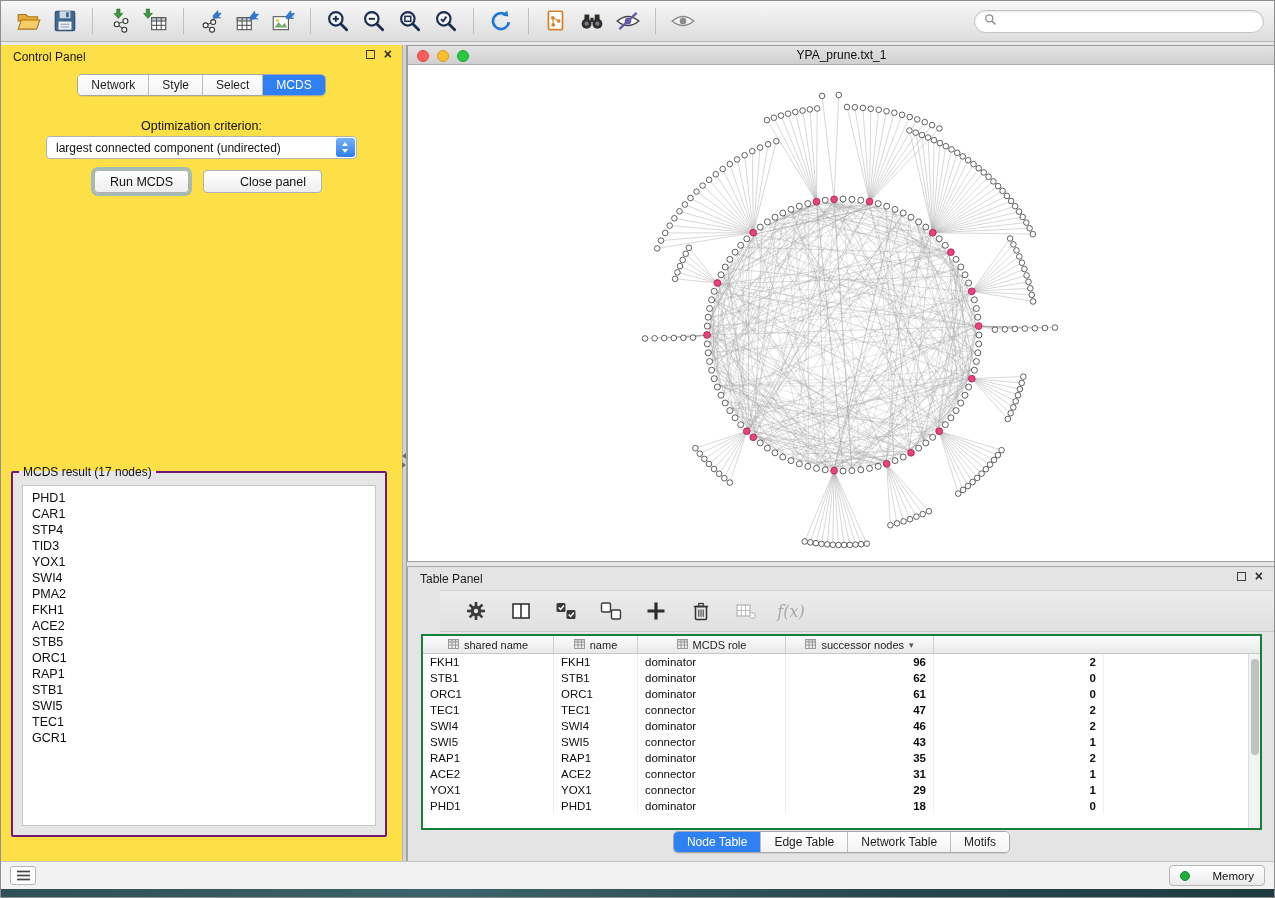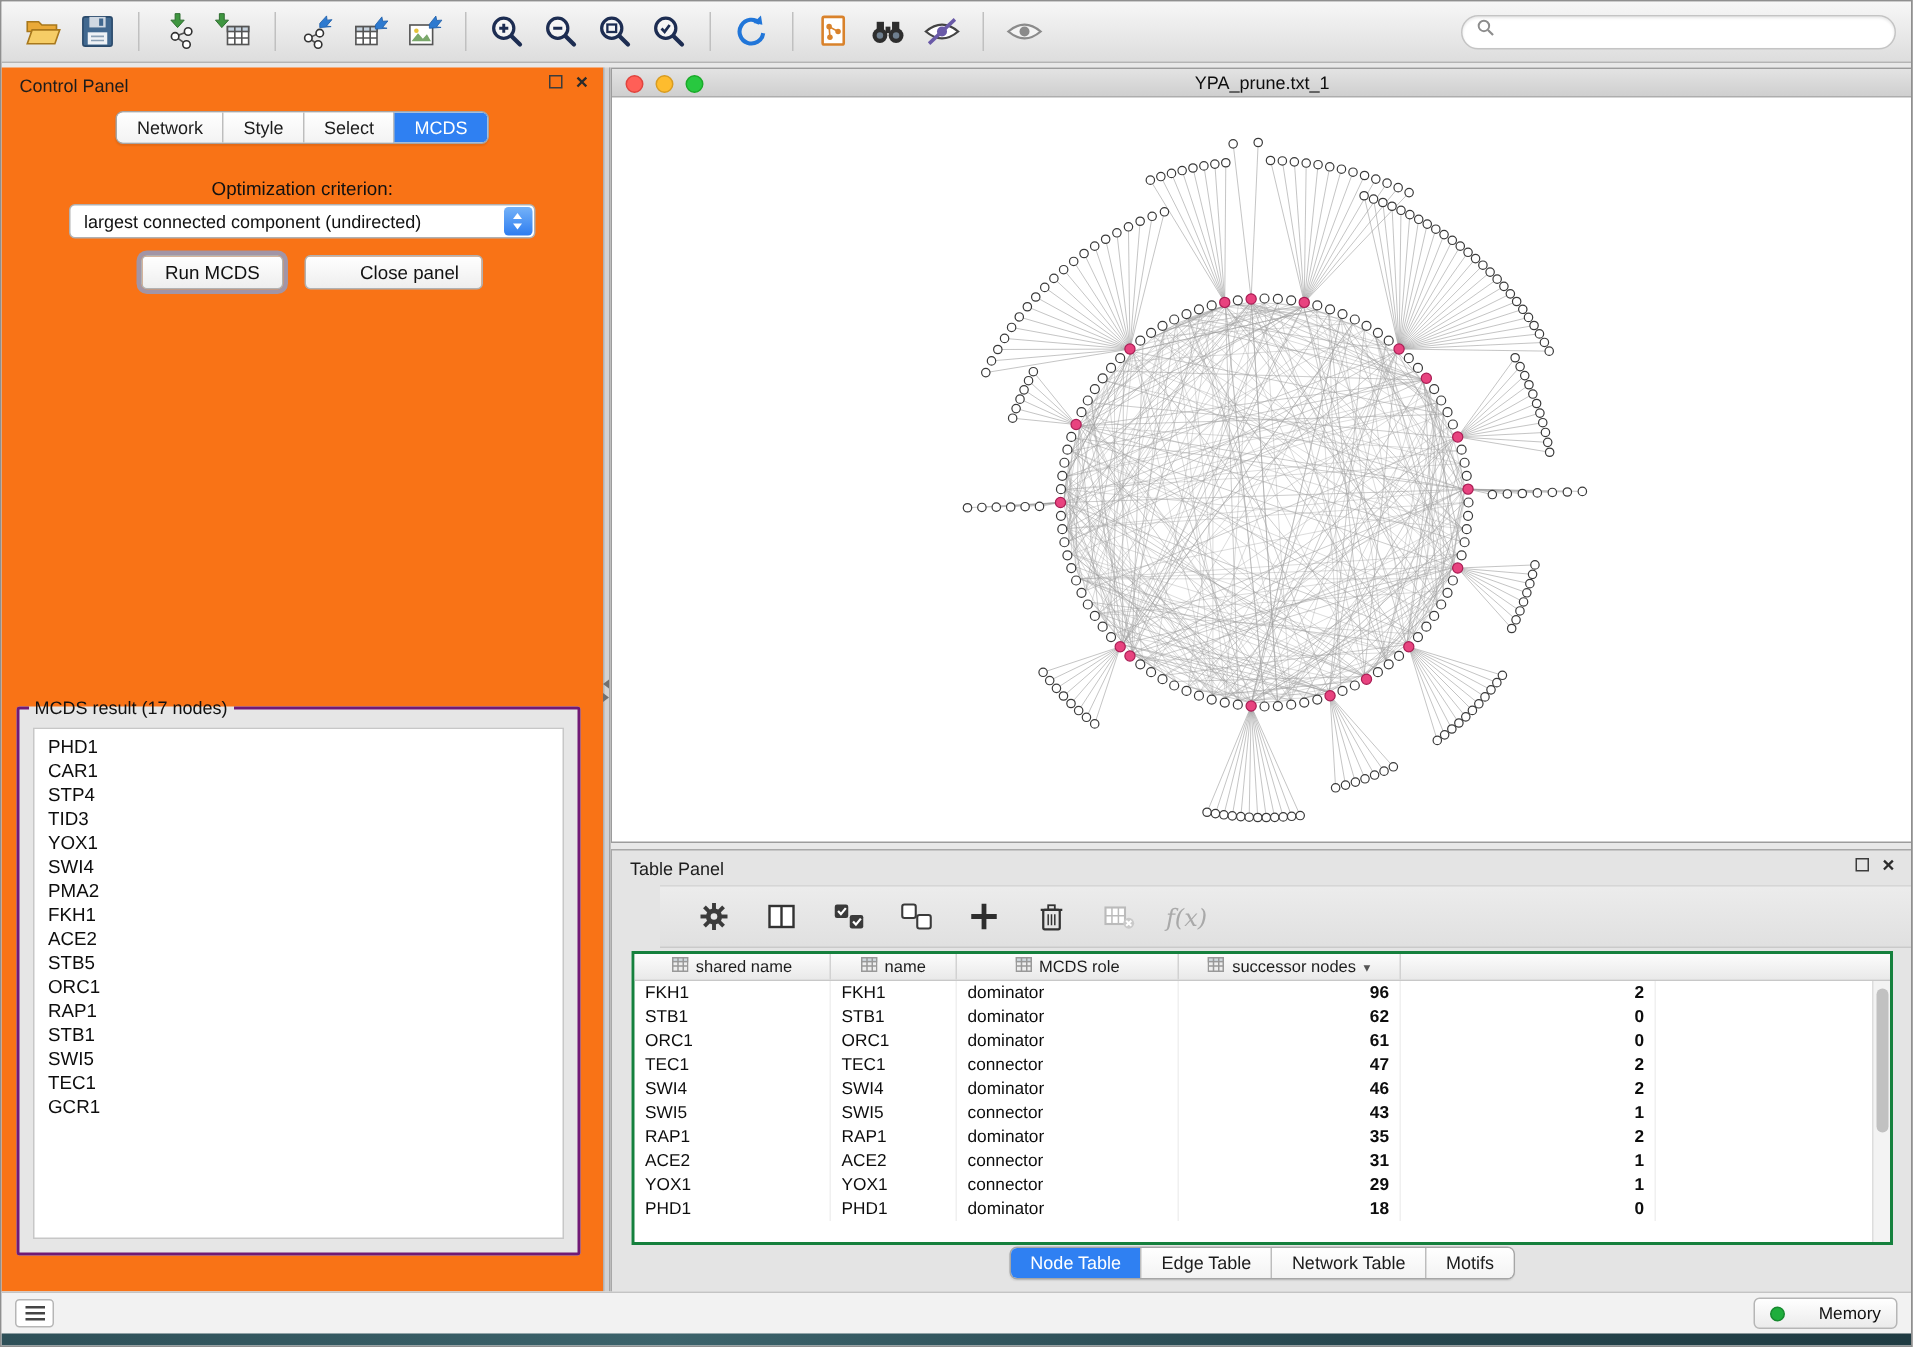--- a/index.html
+++ b/index.html
@@ -15,21 +15,21 @@
             border-radius: 4px; flex: 0 0 auto; }
   .tb-sep { width: 1px; height: 26px; background: #c0c0c0; margin: 0 9px; flex: 0 0 auto; }
   .search-field { margin-left: auto; width: 290px; height: 23px; background: #fff;
                   border: 1px solid #c4c4c4; border-radius: 12px; display: flex; align-items: center;
                   padding: 0 9px; gap: 6px; box-shadow: inset 0 1px 2px rgba(0,0,0,.10); }
   .search-field input { border: none; outline: none; flex: 1; font-size: 12px; background: transparent;
                         font-family: "Liberation Sans", sans-serif; }
 
   
   .control-panel { position: absolute; left: 0; top: 44px; width: 401px; bottom: 36px;
-                   background: #f97316; }
+                   background: #fde047; }
   .cp-titlebar { position: absolute; top: 0; left: 0; right: 0; height: 24px; }
   .cp-title { position: absolute; left: 12px; top: 5px; font-size: 12px; color: #1c1c1c; }
   .win-btns { position: absolute; right: 10px; top: 4px; display: flex; gap: 9px; align-items: center; }
   .win-float { width: 9px; height: 9px; border: 1.6px solid #3c3c3c; display: inline-block; }
   .win-close { font-size: 14px; font-weight: bold; color: #2b2b2b; line-height: 11px; }
   .seg-row { display: flex; justify-content: center; }
   .cp-tabs-row { position: absolute; top: 29px; left: 0; right: 0; }
   .seg-group { display: inline-flex; border: 1px solid #a6a6a6; border-radius: 5px; overflow: hidden;
                background: #fff; box-shadow: 0 1px 1px rgba(0,0,0,.08); }
   .seg { padding: 3px 13px; font-size: 12px; color: #1c1c1c; border-left: 1px solid #bdbdbd;

